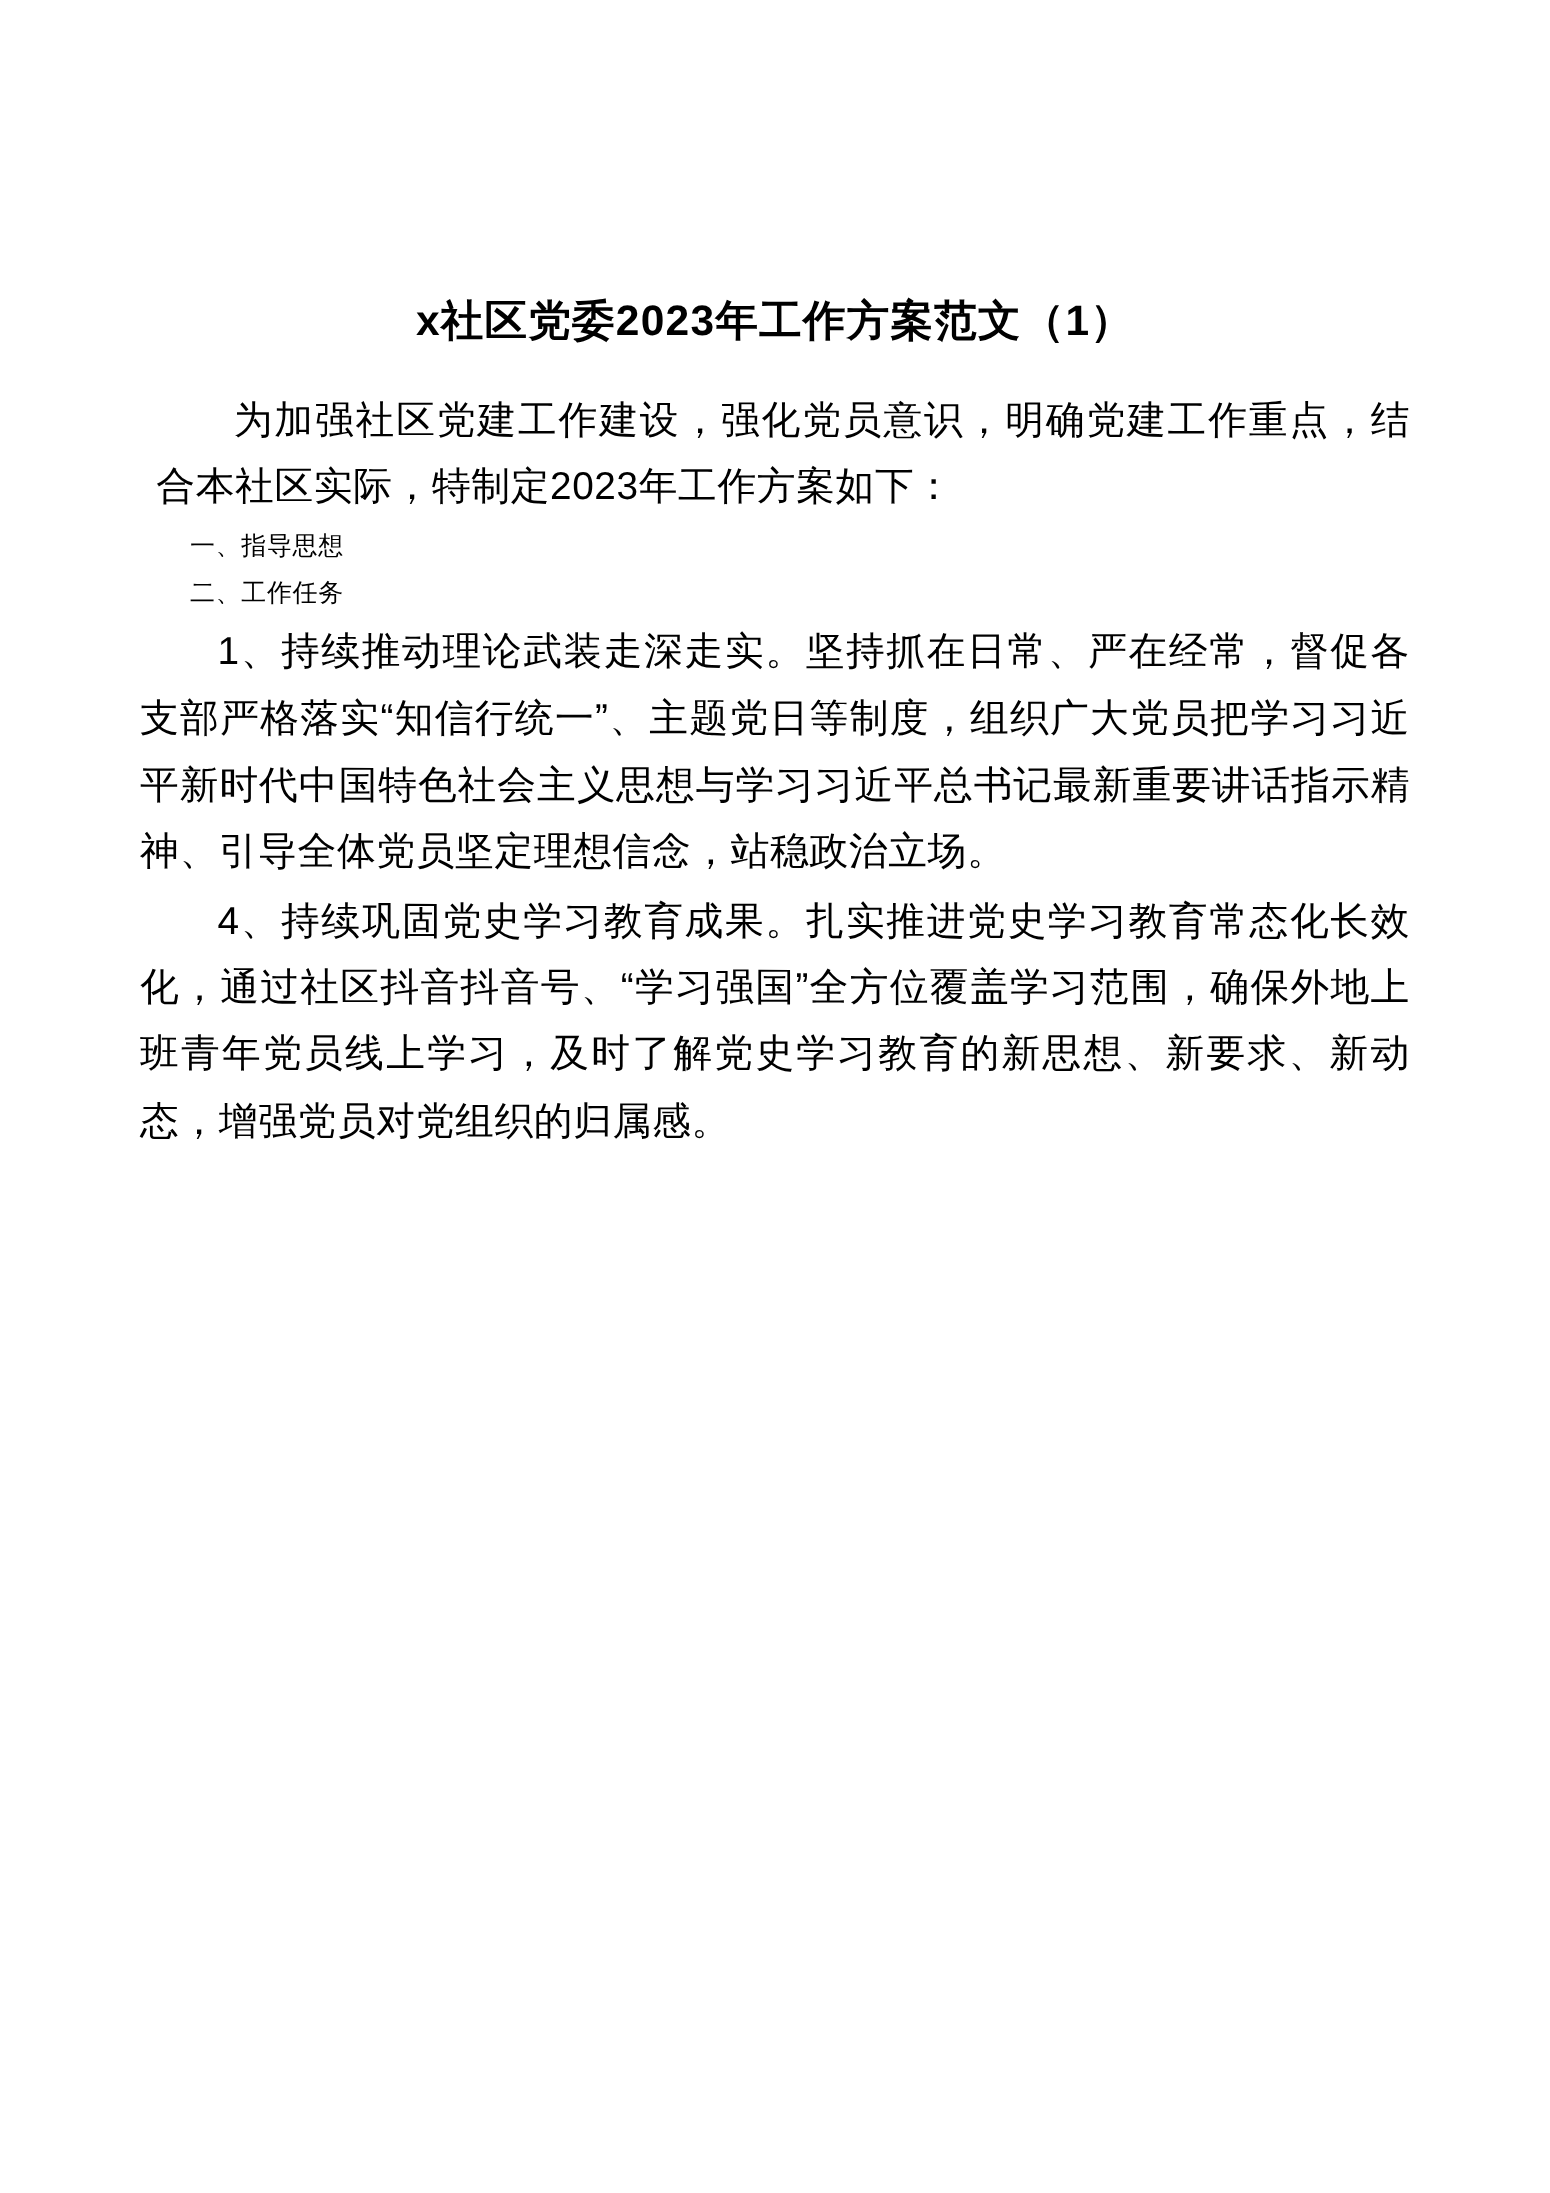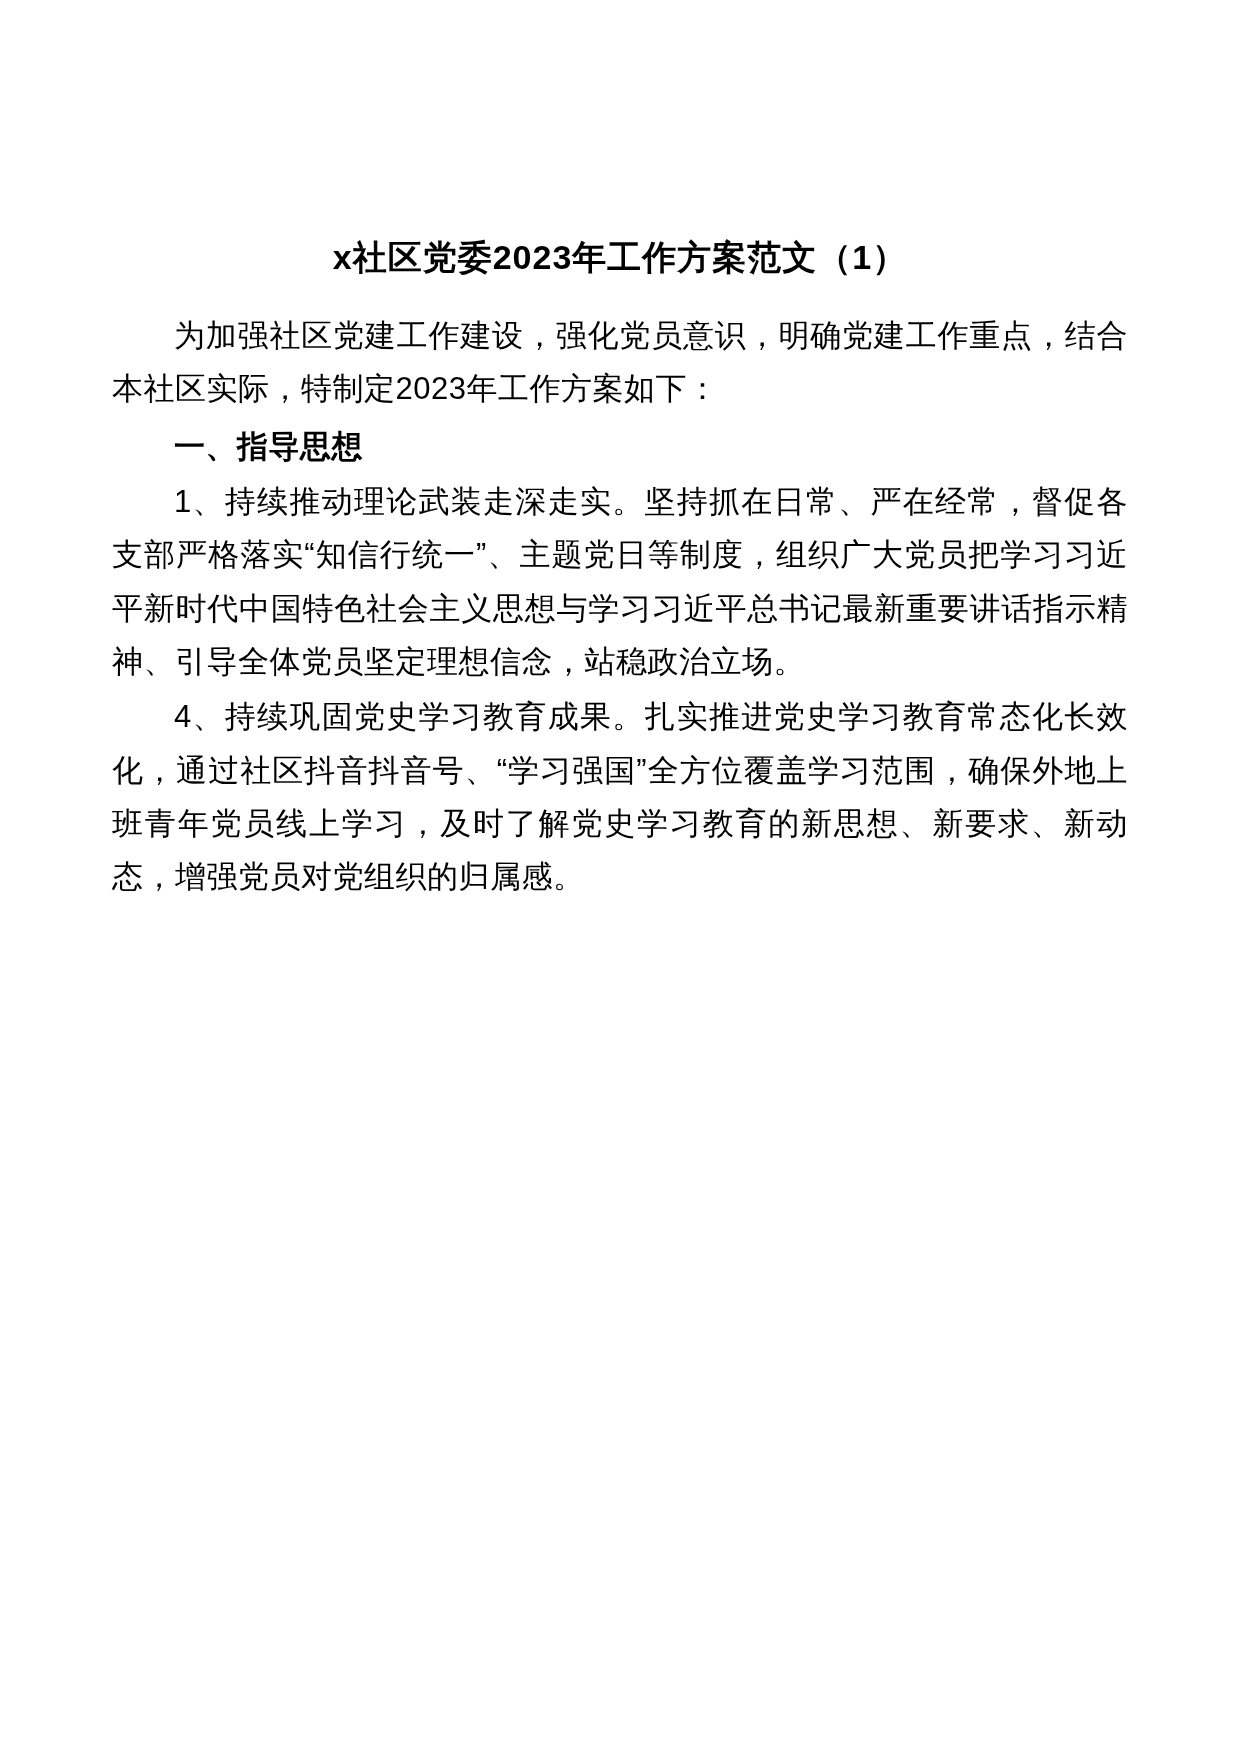--- a/index.html
+++ b/index.html
@@ -25,28 +25,28 @@
     font-size: 34px;
     font-weight: bold;
     text-align: center;
     letter-spacing: 1px;
     margin: 0 0 26px 0;
     line-height: 1.5;
   }
   .para {
     font-size: 31px;
     line-height: 1.72;
-    margin: 0 0 2px 0;
+    margin: 0 0 2px 13px;
     text-indent: 2em;
     text-align: justify;
     letter-spacing: 0.5px;
   }
   .heading-1 {
-    font-size: 31px;
-    font-weight: bold;
+    font-size: 20px;
+    font-weight: normal;
     line-height: 1.72;
     margin: 4px 0 2px 0;
     text-indent: 2em;
     letter-spacing: 0.5px;
   }
   .heading-2 {
     font-size: 31px;
     font-weight: bold;
     line-height: 1.72;
     margin: 4px 0 2px 0;
@@ -67,20 +67,21 @@
 
 <div class="page">
 
   <h1 class="doc-title">x社区党委2023年工作方案范文（1）</h1>
 
   <p class="para">为加强社区党建工作建设，强化党员意识，明确党建工作重点，结合本社区实际，特制定2023年工作方案如下：</p>
 
   <p class="heading-1">一、指导思想</p>
 
 
+  <p class="heading-1">二、工作任务</p>
 
 
 
   <p class="para-mixed"><span class="lead">1、持续推动理论武装走深走实。</span><span>坚持抓在日常、严在经常，督促各支部严格落实“知信行统一”、主题党日等制度，组织广大党员把学习习近平新时代中国特色社会主义思想与学习习近平总书记最新重要讲话指示精神、引导全体党员坚定理想信念，站稳政治立场。</span></p>
 
   <p class="para-mixed"><span class="lead">4、持续巩固党史学习教育成果。</span><span>扎实推进党史学习教育常态化长效化，通过社区抖音抖音号、“学习强国”全方位覆盖学习范围，确保外地上班青年党员线上学习，及时了解党史学习教育的新思想、新要求、新动态，增强党员对党组织的归属感。</span></p>
 
 </div>
 
 </body></html>

